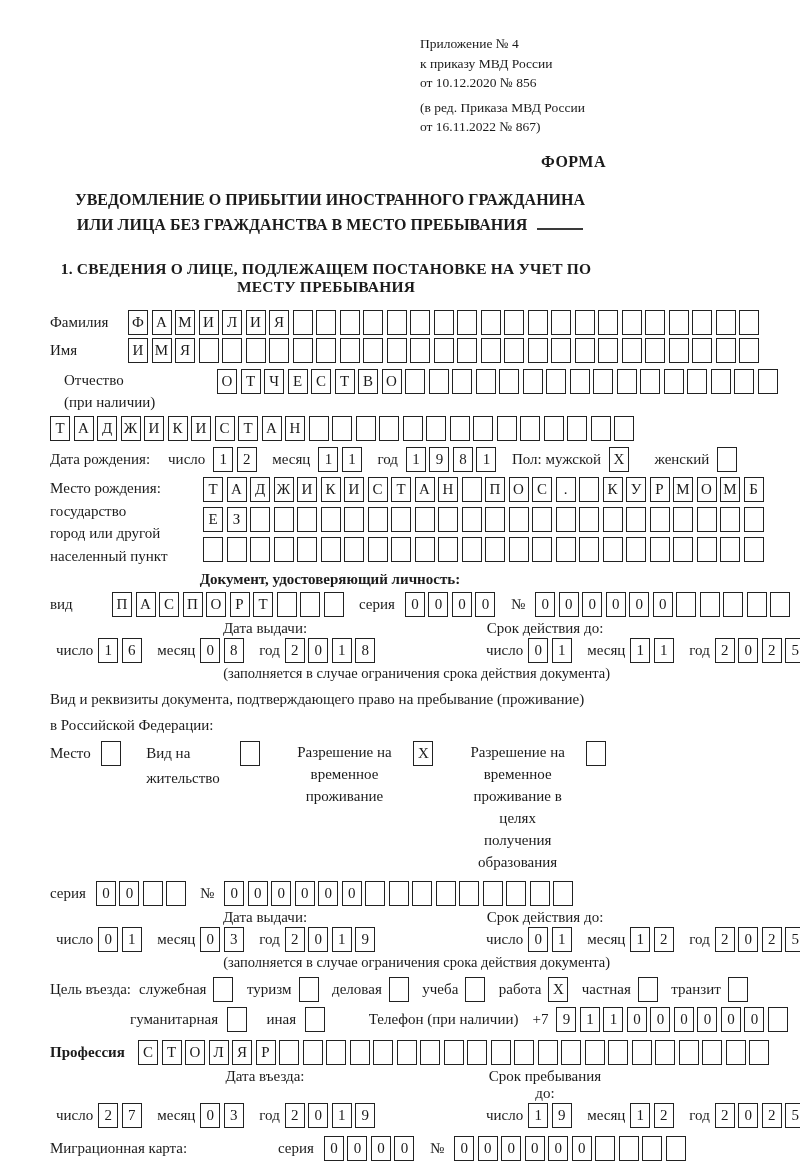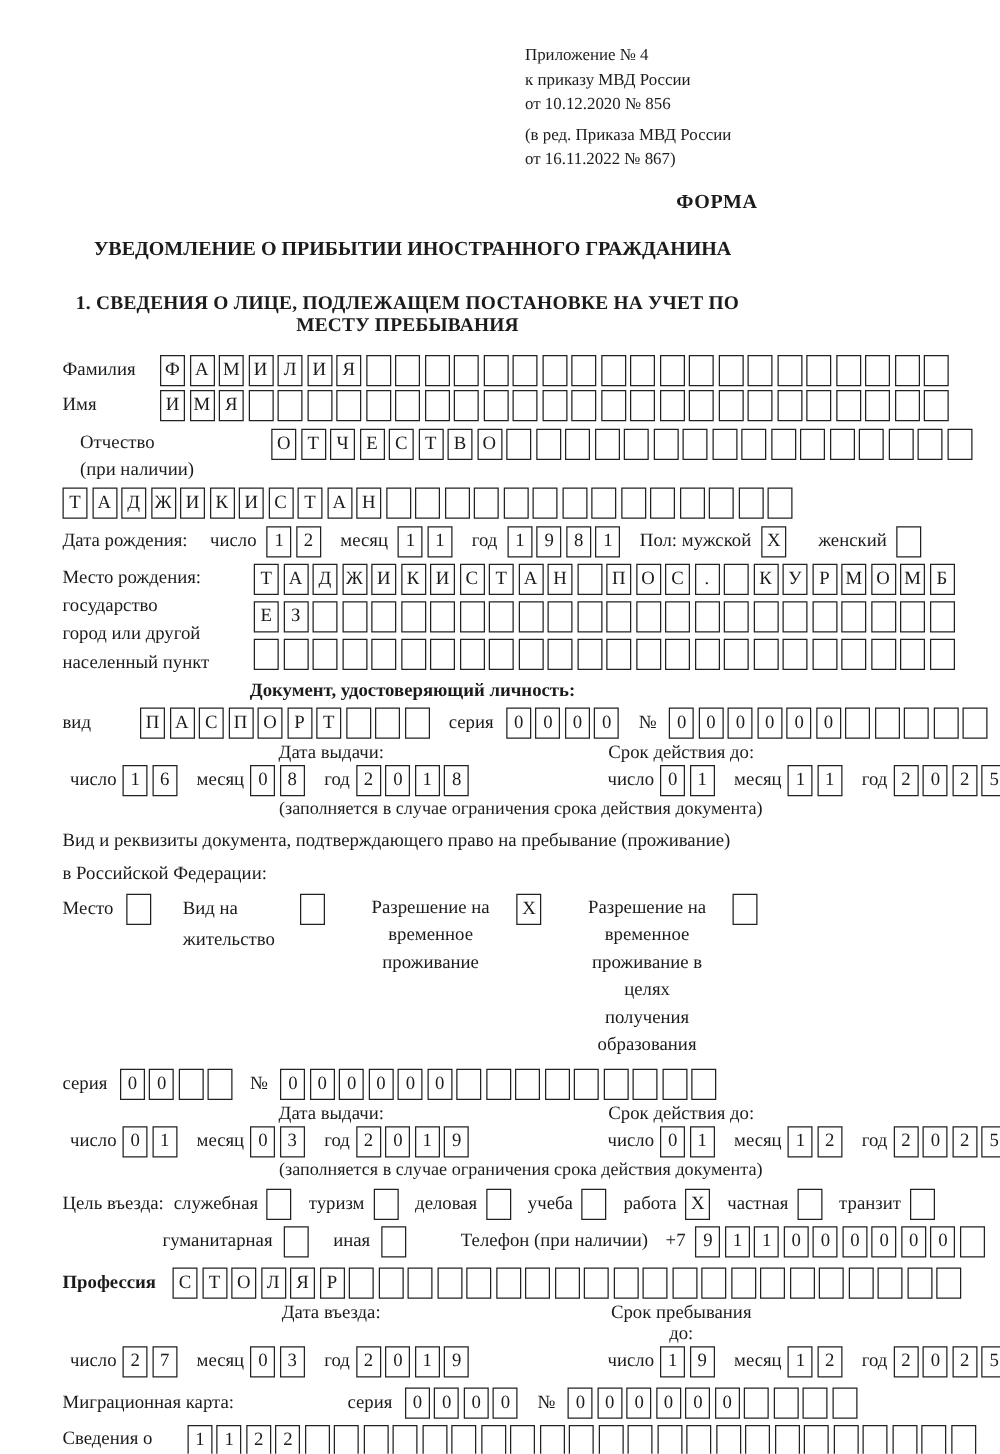--- a/index.html
+++ b/index.html
@@ -104,20 +104,23 @@
     <div class="annex-note">
       <div>(в ред. Приказа МВД России</div>
       <div>от 16.11.2022 № 867)</div>
     </div>
   </div>
 
   <div class="form-marker">ФОРМА</div>
 
   <div class="title">
     <div>УВЕДОМЛЕНИЕ О ПРИБЫТИИ ИНОСТРАННОГО ГРАЖДАНИНА</div>
+    <div>
+      <span>ИЛИ ЛИЦА БЕЗ ГРАЖДАНСТВА В МЕСТО ПРЕБЫВАНИЯ</span><span class="blank-line"></span>
+    </div>
   </div>
 
   <div class="section-heading">1. СВЕДЕНИЯ О ЛИЦЕ, ПОДЛЕЖАЩЕМ ПОСТАНОВКЕ НА УЧЕТ ПО МЕСТУ ПРЕБЫВАНИЯ</div>
 
   <div class="f-row mt14">
     <span class="lbl w-name">Фамилия</span>
     <span class="boxes">
         <span class="cell">Ф</span>
         <span class="cell">А</span>
         <span class="cell">М</span>

